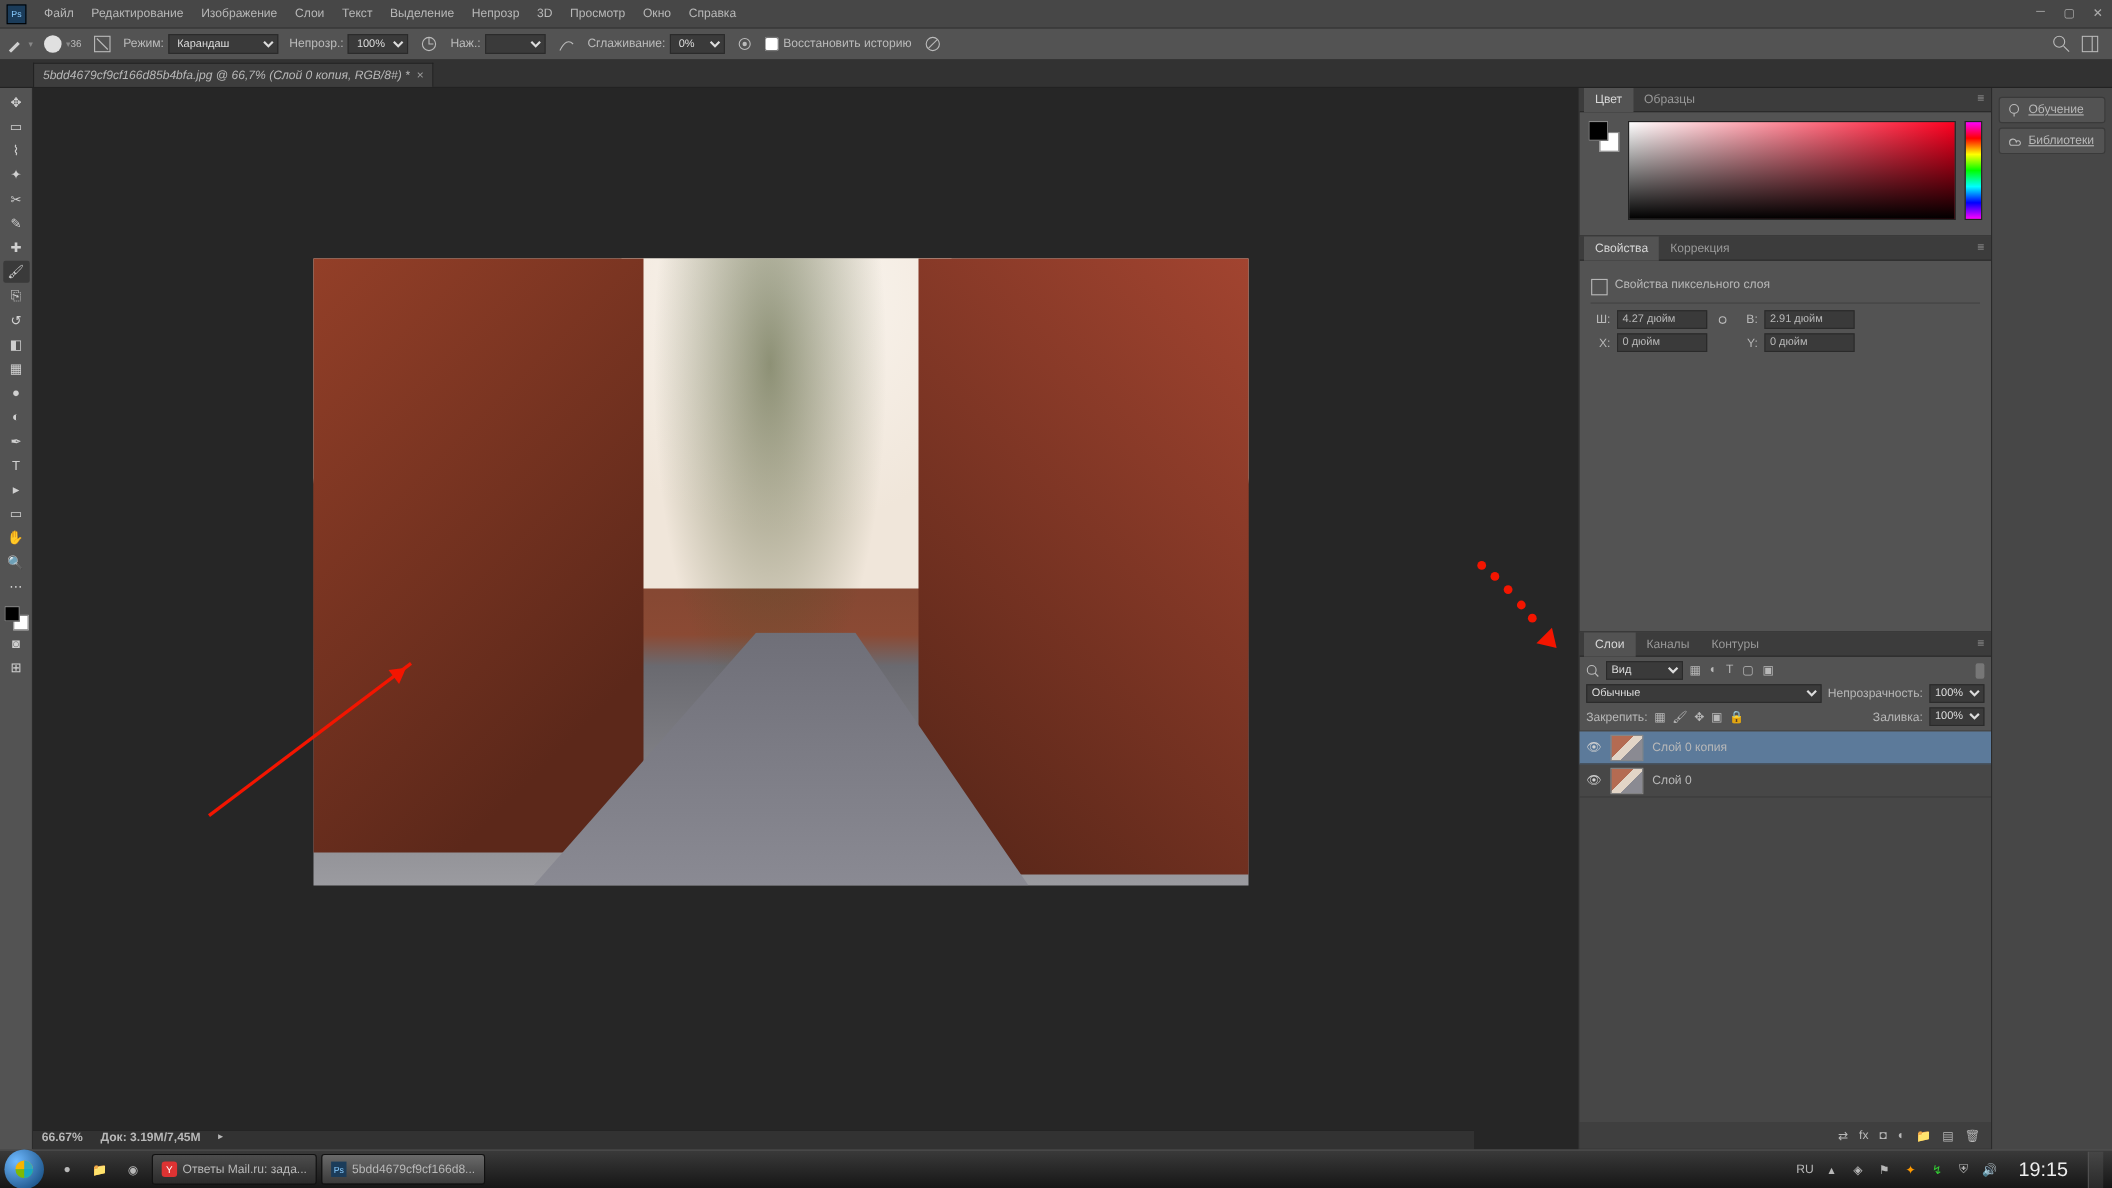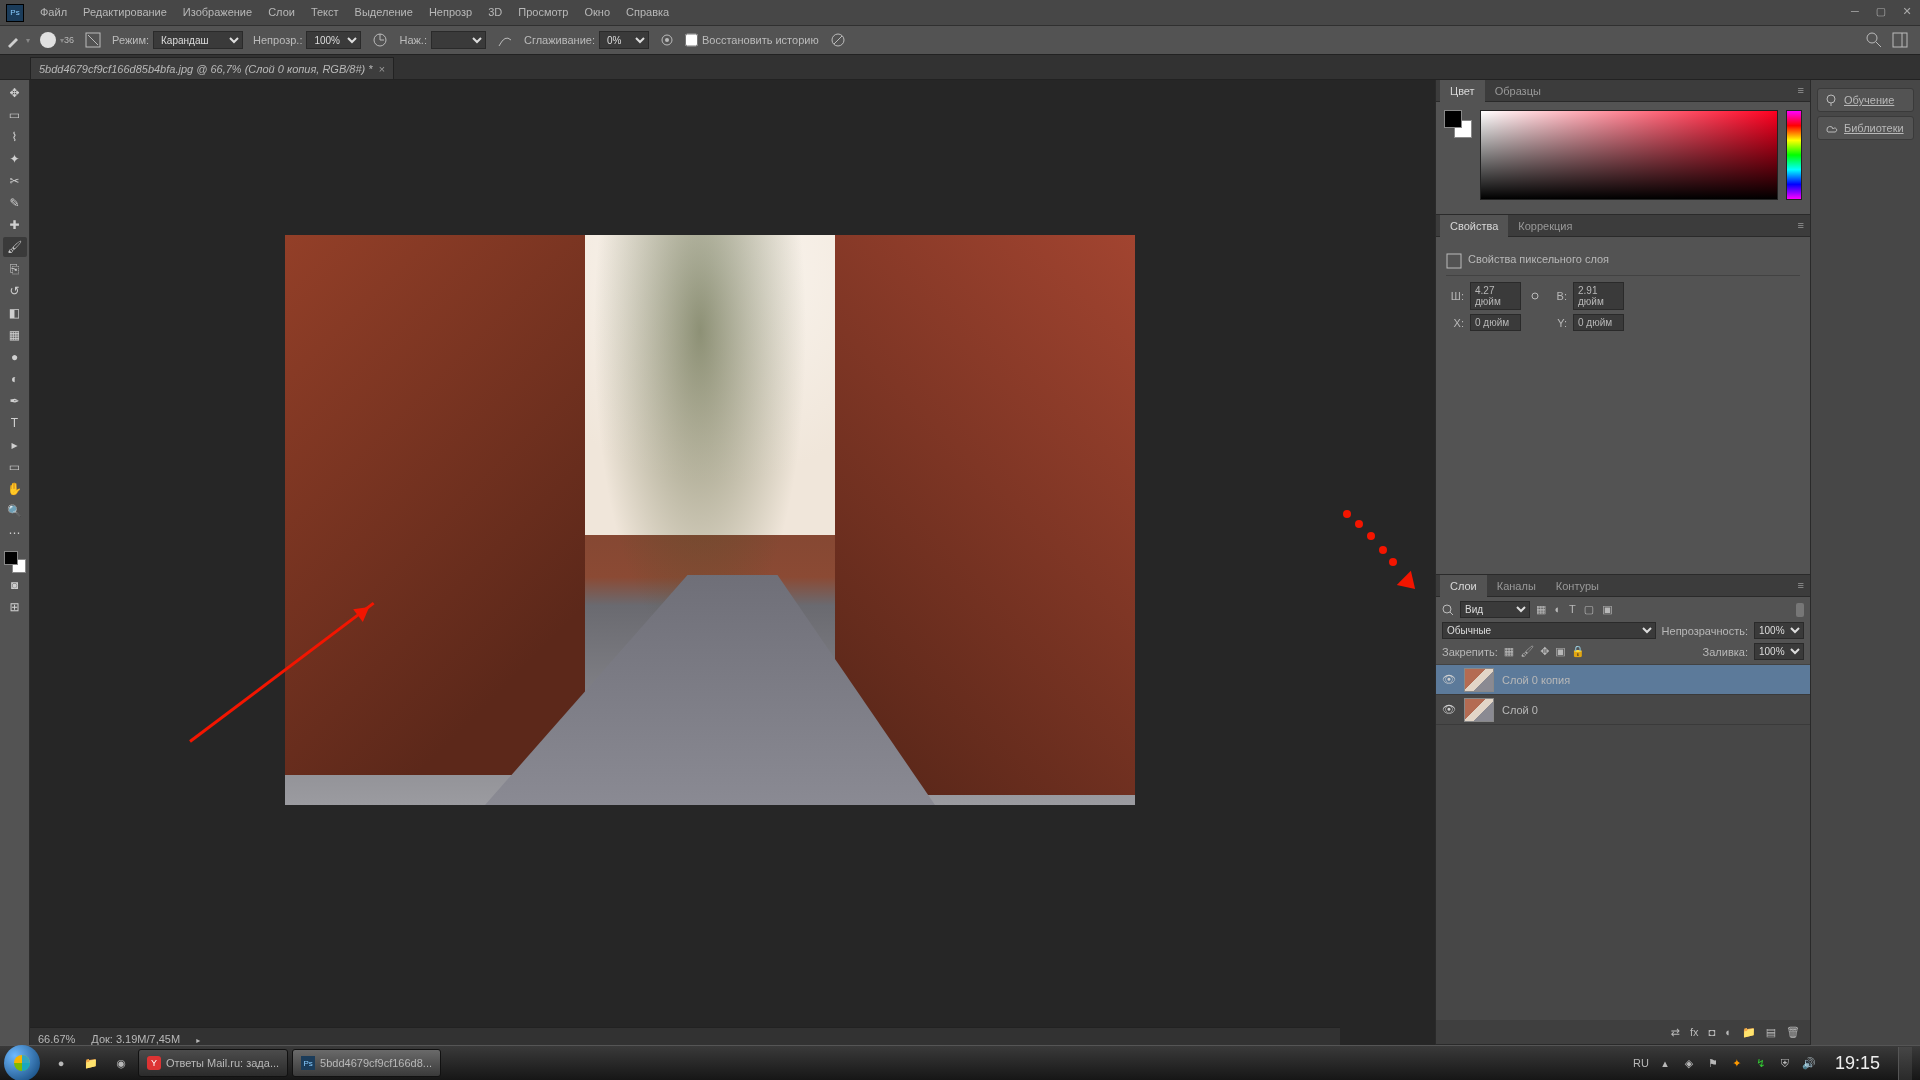--- a/index.html
+++ b/index.html
@@ -49,33 +49,33 @@
 .panel-tabs .menu { position:absolute; right:6px; top:4px; color:#999; }
 .color-body { height:110px; padding:8px; display:flex; gap:8px; align-items:flex-start; }
 .color-prev { width:28px; height:28px; position:relative; }
 .color-prev .f { position:absolute; top:0; left:0; width:18px; height:18px; background:#000; border:1px solid #888; }
 .color-prev .b { position:absolute; bottom:0; right:0; width:18px; height:18px; background:#fff; border:1px solid #888; }
 .color-field { flex:1; height:90px; background:linear-gradient(to bottom,rgba(0,0,0,0) 0%,#000 100%),linear-gradient(to right,#fff 0%,#ff0020 100%); border:1px solid #222; }
 .huebar { width:16px; height:90px; background:linear-gradient(to bottom,#ff00ff,#ff0000,#ffff00,#00ff00,#00ffff,#0000ff,#ff00ff); border:1px solid #222; }
 .props-body { padding:6px 10px 10px; }
 .props-row { display:flex; align-items:center; gap:6px; margin:4px 0; }
 .props-row .k { width:18px; text-align:right; }
-.props-row .v { background:#3a3a3a; border:1px solid #2a2a2a; padding:2px 4px; width:51px; font-size:10px; }
+.props-row .v { background:#3a3a3a; border:1px solid #2a2a2a; padding:2px 4px; width:82px; font-size:10px; }
 .props-header { display:flex; align-items:flex-start; gap:6px; border-bottom:1px solid #424242; padding-bottom:6px; margin-bottom:6px;margin-top:10px; }
 .layers-ctrls { padding:4px 6px; display:flex; flex-direction:column; gap:4px; border-bottom:1px solid #424242;justify-content:center; }
 .layers-ctrls .row { display:flex; align-items:center; gap:6px; }
 .layers-ctrls select, .layers-ctrls input { background:#3a3a3a; border:1px solid #2a2a2a; color:#ddd; font-size:10px; height:17px; }
 .filter-icons { display:flex; gap:8px; color:#bbb; }
 .layer-list { flex:1; background:#474747; }
 .layer { display:flex; align-items:center; height:30px; border-bottom:1px solid #3a3a3a; padding:0 6px; gap:8px; }
 .layer.sel { background:#5c7a9a; }
 .layer .eye { width:14px; color:#d0d0d0; }
 .layer .thumb { width:30px; height:24px; border:1px solid #888; background:linear-gradient(135deg,#b46b52 40%,#e2d5c7 41%,#e2d5c7 60%,#8a8a92 61%); }
 .layer-bottom { height:24px; background:#3f3f3f; display:flex; justify-content:flex-end; align-items:center; gap:10px; padding:0 10px; color:#aaa; }
-.statusbar { position:absolute; left:30px; bottom:35px; height:18px; background:#323232; display:flex; align-items:flex-end; gap:16px; padding:0 8px; font-size:10px; color:#bbb; width:1310px; border-top:1px solid #222; }
+.statusbar { position:absolute; left:30px; bottom:35px; height:18px; background:#323232; display:flex; align-items:flex-start; gap:16px; padding:0 8px; font-size:10px; color:#bbb; width:1310px; border-top:1px solid #222;font-weight:bold; }
 .taskbar { position:absolute; bottom:0; left:0; right:0; height:35px; background:linear-gradient(to bottom,#3a3a3a,#161616); display:flex; align-items:center; padding:0 4px; border-top:1px solid #555; }
 .taskbar .start { width:36px; height:36px; border-radius:50%; background:radial-gradient(circle at 30% 30%,#6eb9ff,#0a3d6e); display:flex; align-items:center; justify-content:center; margin-right:6px; }
 .taskbar .start svg { width:20px; height:20px; }
 .taskbar .qicon { width:28px; height:28px; display:flex; align-items:center; justify-content:center; border-radius:3px; margin:0 1px; }
 .taskbar .task { height:28px; padding:0 8px; background:linear-gradient(to bottom,#4c4c4c,#2b2b2b); border:1px solid #111; border-radius:3px; display:flex; align-items:center; gap:5px; font-size:11px; color:#ddd; margin:0 2px; }
 .taskbar .task.act { background:linear-gradient(to bottom,#6a6a6a,#3a3a3a); }
 .tray { margin-left:auto; display:flex; align-items:center; gap:8px; padding-right:4px; }
 .tray .ti { width:16px; height:16px; display:flex; align-items:center; justify-content:center; }
 .tray .clock { font-size:18px; color:#eee; margin:0 10px; }
 .tray .showdesk { width:14px; height:33px; border-left:1px solid #555; background:linear-gradient(to bottom,#464646,#2a2a2a); }
@@ -117,21 +117,21 @@
         <span class="chev">▾</span>
       </div>
     <span style="font-size:9px;margin-left:-4px;">36</span>
   </div>
   <svg width="18" height="18">
       <rect x="2" y="2" width="14" height="14" fill="none" stroke="#bbb"></rect>
       <path d="M4 4 L14 14" stroke="#bbb"></path>
     </svg>
   <div class="seg">
     <span class="lbl">Режим:</span>
-    <select style="width:90px;"><option>Карандаш</option></select>
+    <select style="width:100px;"><option>Карандаш</option></select>
   </div>
   <div class="seg">
     <span class="lbl">Непрозр.:</span>
     <select style="width:55px;"><option>100%</option></select>
   </div>
   <svg width="18" height="18">
       <circle cx="9" cy="9" r="6" fill="none" stroke="#bbb"></circle>
       <path d="M9 3 L9 9 L13 9" stroke="#bbb" fill="none"></path>
     </svg>
   <div class="seg">

